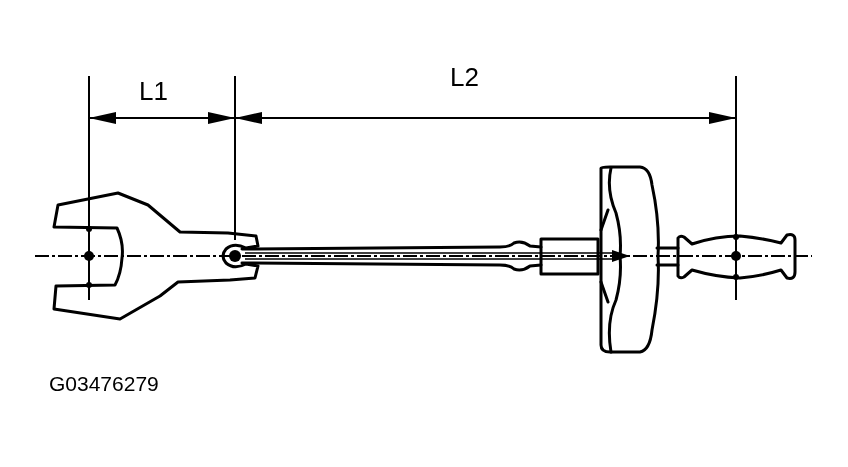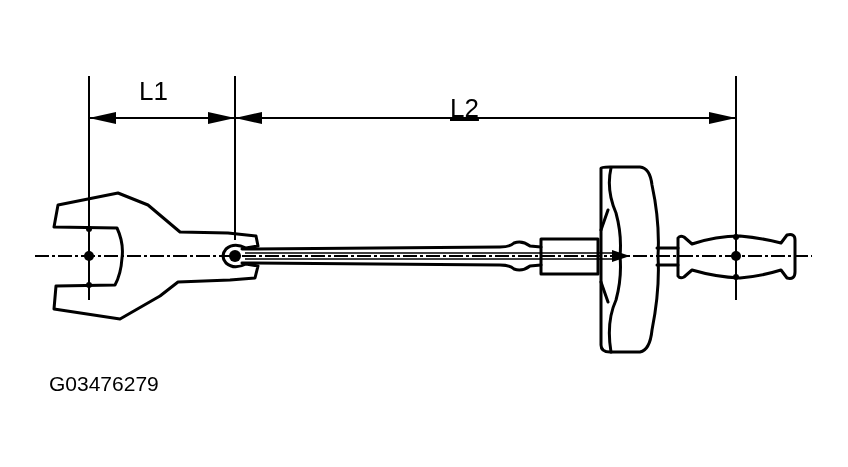--- a/index.html
+++ b/index.html
@@ -136,15 +136,15 @@
       L 684 277
       Q 680 279 678 276
       Z"></path>
     <circle cx="736" cy="256" r="5" fill="#000"></circle>
     <circle cx="736" cy="237" r="3" fill="#000"></circle>
     <circle cx="736" cy="277" r="3" fill="#000"></circle>
   </g>
 </svg>
 
 <div class="dim-label" style="left:139px; top:78px;">L1</div>
-<div class="dim-label" style="left:450px; top:95px;text-decoration:underline;">L2</div>
+<div class="dim-label" style="left:450px; top:64px;">L2</div>
 
 <div class="figure-code">G03476279</div>
 
 </body></html>

